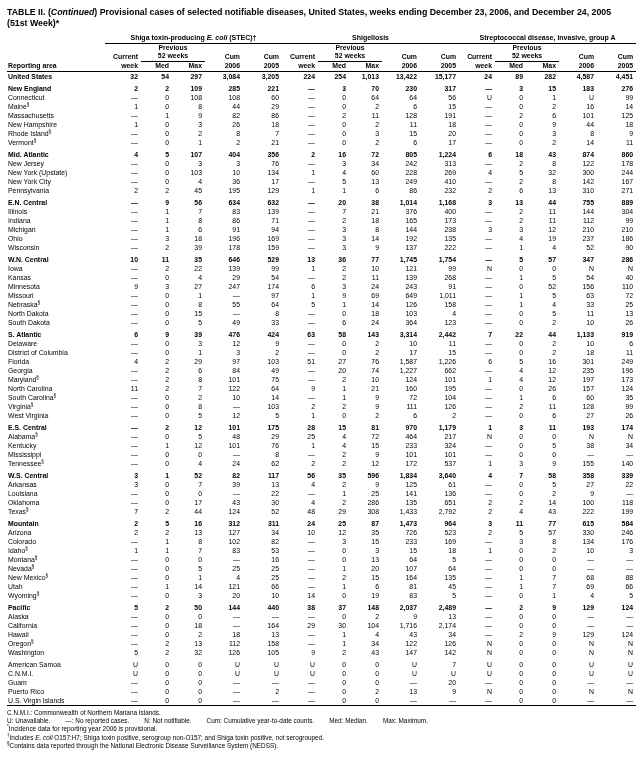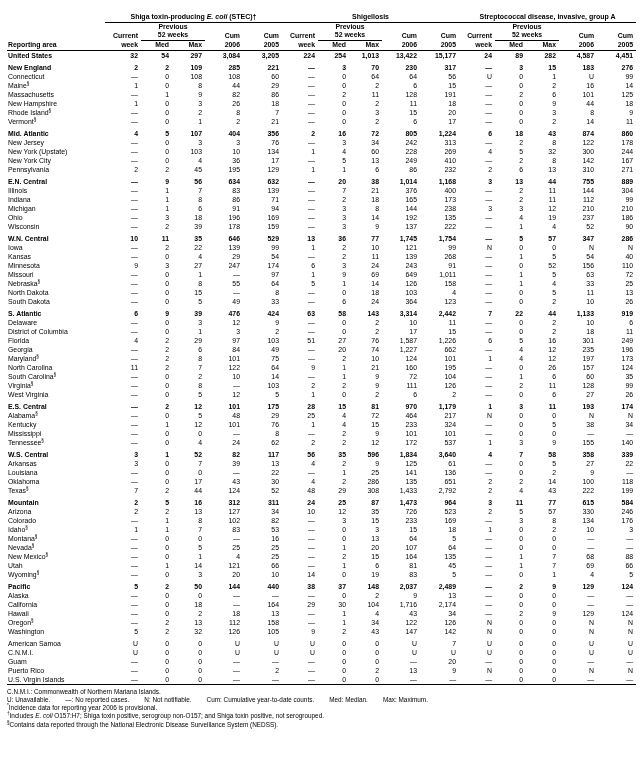--- a/index.html
+++ b/index.html
@@ -29,20 +29,24 @@
   sup { font-size:4.6px; vertical-align:super; line-height:0; }
   .footnotes { padding-top:2.5px; font-size:6.4px; line-height:8.3px; }
   .fn { padding-left:5px; text-indent:-5px; }
   .fn i { font-style:italic; }
   .abbr-item { margin-right:15px; }
 </style>
 </head>
 <body>
 
 <div class="page">
+  <div class="title">
+    <span><span>TABLE II. (</span><i>Continued</i><span>) Provisional cases of selected notifiable diseases, United States, weeks ending December 23, 2006, and December 24, 2005</span></span>
+    <div>(51st Week)*</div>
+  </div>
 
   <table>
     <colgroup>
       <col style="width:98px">
       <col style="width:36px">
         <col style="width:31px">
         <col style="width:33px">
         <col style="width:38px">
         <col style="width:39px">
       <col style="width:36px">

